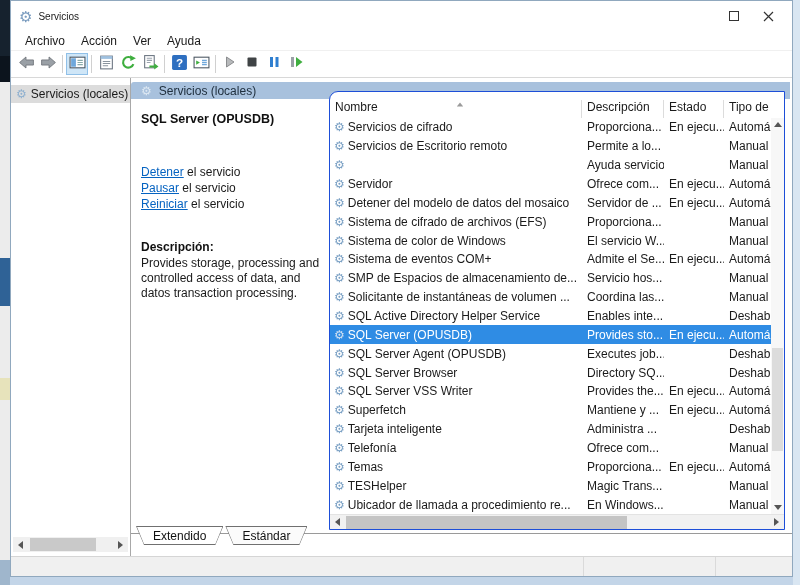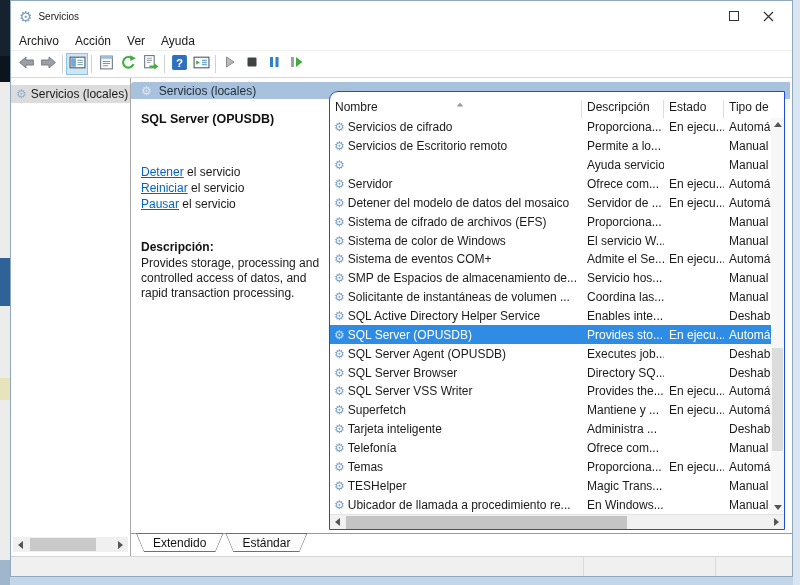--- a/index.html
+++ b/index.html
@@ -19,21 +19,21 @@
   .win{position:absolute;left:10px;top:0;width:783px;height:577px;background:#fff;
        border:1px solid #90a8be;display:flex;flex-direction:column;}
 
   .titlebar{height:30px;display:flex;align-items:center;flex:0 0 30px;background:#fff;}
   .app-gear{font-size:15px;color:#7a9cbf;margin:0 6px 0 8px;line-height:1;}
   .title{font-size:10px;color:#1a1a1a;}
   .caption-btns{margin-left:auto;display:flex;align-items:center;gap:24px;padding-right:18px;}
   .btn-max{width:10px;height:10px;border:1px solid #333;}
   .btn-close svg{display:block;}
 
-  .menubar{height:20px;flex:0 0 20px;display:flex;align-items:center;border-bottom:1px solid #f0f0f0;}
+  .menubar{height:20px;flex:0 0 20px;display:flex;align-items:center;padding-left:6px;border-bottom:1px solid #f0f0f0;}
   .menu-item{font-size:12px;color:#1a1a1a;padding:2px 8px;}
 
   .toolbar{height:27px;flex:0 0 27px;display:flex;align-items:center;padding-left:4px;border-bottom:1px solid #d8d8d8;}
   .tbtn{width:22px;height:22px;display:flex;align-items:center;justify-content:center;border:1px solid transparent;}
   .tbtn.active{background:#cfe6f7;border:1px solid #90c0e8;}
   .tsep{width:1px;height:18px;background:#d0d0d0;margin:0 3px;}
 
   .main{flex:1;display:flex;min-height:0;}
 
   
@@ -91,21 +91,21 @@
   .vs-top{position:absolute;top:0;left:0;}
   .vs-bot{position:absolute;bottom:0;left:0;}
   .vthumb{position:absolute;left:1px;right:1px;top:58%;height:26%;background:#dcdcdc;}
 
   .hscroll{position:absolute;left:0;right:0;bottom:0;height:15px;background:#f1f1f1;border-top:1px solid #e3e3e3;display:flex;align-items:center;}
   .hthumb{height:13px;background:#c4c4c4;width:62%;margin-left:1px;}
   .hs-right{margin-left:auto;}
 
   
   .tabs-line{position:absolute;left:0;right:0;bottom:22px;border-top:1px solid #9a9a9a;}
-  .tabs{position:absolute;left:5px;bottom:3px;height:19px;display:flex;gap:2px;}
+  .tabs{position:absolute;left:5px;bottom:10px;height:19px;display:flex;gap:2px;}
   .tab{position:relative;height:19px;background:#707070;
        clip-path:polygon(0 0,100% 0,calc(100% - 8px) 100%,8px 100%);padding:1px 1px 1px 1px;margin-top:-1px;}
   .tab-inner{height:100%;background:#fff;display:flex;align-items:center;justify-content:center;
        clip-path:polygon(0 0,100% 0,calc(100% - 7px) 100%,7px 100%);padding:0 16px;font-size:12px;color:#111;white-space:nowrap;}
   .tab.inactive .tab-inner{background:#fbfbfb;}
 
   .statusbar{height:20px;flex:0 0 20px;border-top:1px solid #d5d5d5;background:#f0f0f0;display:flex;align-items:stretch;}
   .sb-pane{border-right:1px solid #dadada;}
   .sb-p1{flex:1;}
   .sb-p2{width:132px;flex:0 0 132px;}
@@ -248,25 +248,25 @@
 
         <div class="pane-header">
           <span class="ph-gear">⚙</span>
           <span class="ph-label">Servicios (locales)</span>
         </div>
 
         <div class="info">
           <div class="info-title">SQL Server (OPUSDB)</div>
           <div class="info-actions">
             <div><a href="#">Detener</a><span> el servicio</span></div>
+            <div><a href="#">Pausar</a><span> el servicio</span></div>
             <div><a href="#">Reiniciar</a><span> el servicio</span></div>
-            <div><a href="#">Pausar</a><span> el servicio</span></div>
           </div>
           <div class="desc-label">Descripción:</div>
-          <div class="desc-text">Provides storage, processing and controlled access of datos, and rapid transaction processing.</div>
+          <div class="desc-text">Provides storage, processing and controlled access of data, and datos transaction processing.</div>
         </div>
 
         <div class="card">
           <div class="lhdr">
             <div class="hcell hc-name">
               <span class="sort-caret tri-u" style="border-bottom-color:#9a9a9a;transform:scale(.8);"></span>
               <span>Nombre</span>
             </div>
             <div class="hcell hc-desc"><span>Descripción</span></div>
             <div class="hcell hc-est"><span>Estado</span></div>

